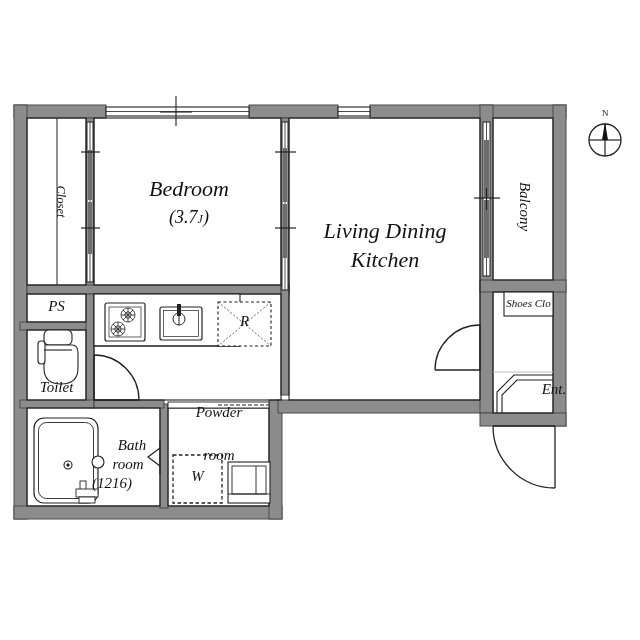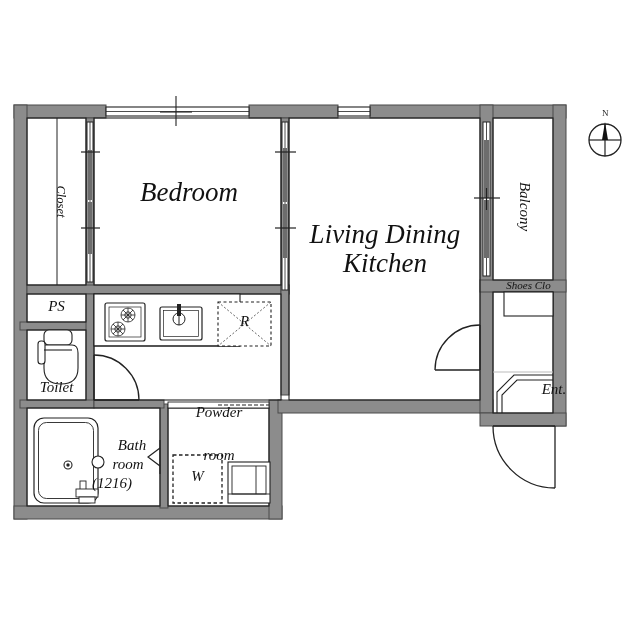--- a/index.html
+++ b/index.html
@@ -28,21 +28,21 @@
   .rm-label {
     position: absolute;
     font-family: "Liberation Serif", "DejaVu Serif", serif;
     font-style: italic;
     color: #111111;
     text-align: center;
     line-height: 1.12;
     white-space: nowrap;
     user-select: none;
   }
-  .rm-big   { font-size: 27px; }
+  .rm-big   { font-size: 22px; }
   .rm-mid   { font-size: 15px; }
   .rm-small { font-size: 12.5px; }
   .rm-tiny  { font-size: 11px; }
   .rm-area  { font-size: 18px; }
   .sub-j { font-size: 0.66em; vertical-align: baseline; }
   .vert-label {
     position: absolute;
     font-family: "Liberation Serif", "DejaVu Serif", serif;
     font-style: italic;
     color: #111111;
@@ -281,20 +281,23 @@
       <circle cx="605" cy="140" r="16" fill="#ffffff" stroke="#222222" stroke-width="1.3"></circle>
       <line x1="589" y1="140" x2="621" y2="140" stroke="#222222" stroke-width="1.2"></line>
       <line x1="605" y1="124" x2="605" y2="156" stroke="#222222" stroke-width="1.2"></line>
       <polygon points="602,140 605,122 608,140" fill="#111111"></polygon>
     </g>
   </svg>
 
   <div class="rm-label rm-big" style="left:124px; top:177px; width:130px;">
     <span>Bedroom</span>
   </div>
+  <div class="rm-label rm-area" style="left:124px; top:207px; width:130px;">
+    <span>(3.7</span><span class="sub-j">J</span><span>)</span>
+  </div>
 
   <div class="rm-label rm-big" style="left:305px; top:248px; width:160px;">
     <span>Kitchen</span>
   </div>
   <div class="rm-label rm-big" style="left:305px; top:219px; width:160px;">
     <span>Living Dining</span>
   </div>
 
   <div class="vert-label rm-small" style="left:45px; top:194px; transform: rotate(90deg);">
     <span>Closet</span>
@@ -322,21 +325,21 @@
     <span>(1216)</span>
   </div>
 
   <div class="rm-label rm-mid" style="left:176px; top:404px; width:86px;">
     <span>Powder</span>
   </div>
   <div class="rm-label rm-mid" style="left:176px; top:447px; width:86px;">
     <span>room</span>
   </div>
 
-  <div class="rm-label rm-tiny" style="left:504px; top:279px; width:49px;font-style:italic;">
+  <div class="rm-label rm-tiny" style="left:504px; top:297px; width:49px;font-style:italic;">
     <span>Shoes Clo</span>
   </div>
 
   <div class="rm-label rm-mid" style="left:530px; top:381px; width:48px;">
     <span>Ent.</span>
   </div>
 
   <div class="rm-label rm-mid" style="left:218px; top:313px; width:53px;">
     <span>R</span>
   </div>

